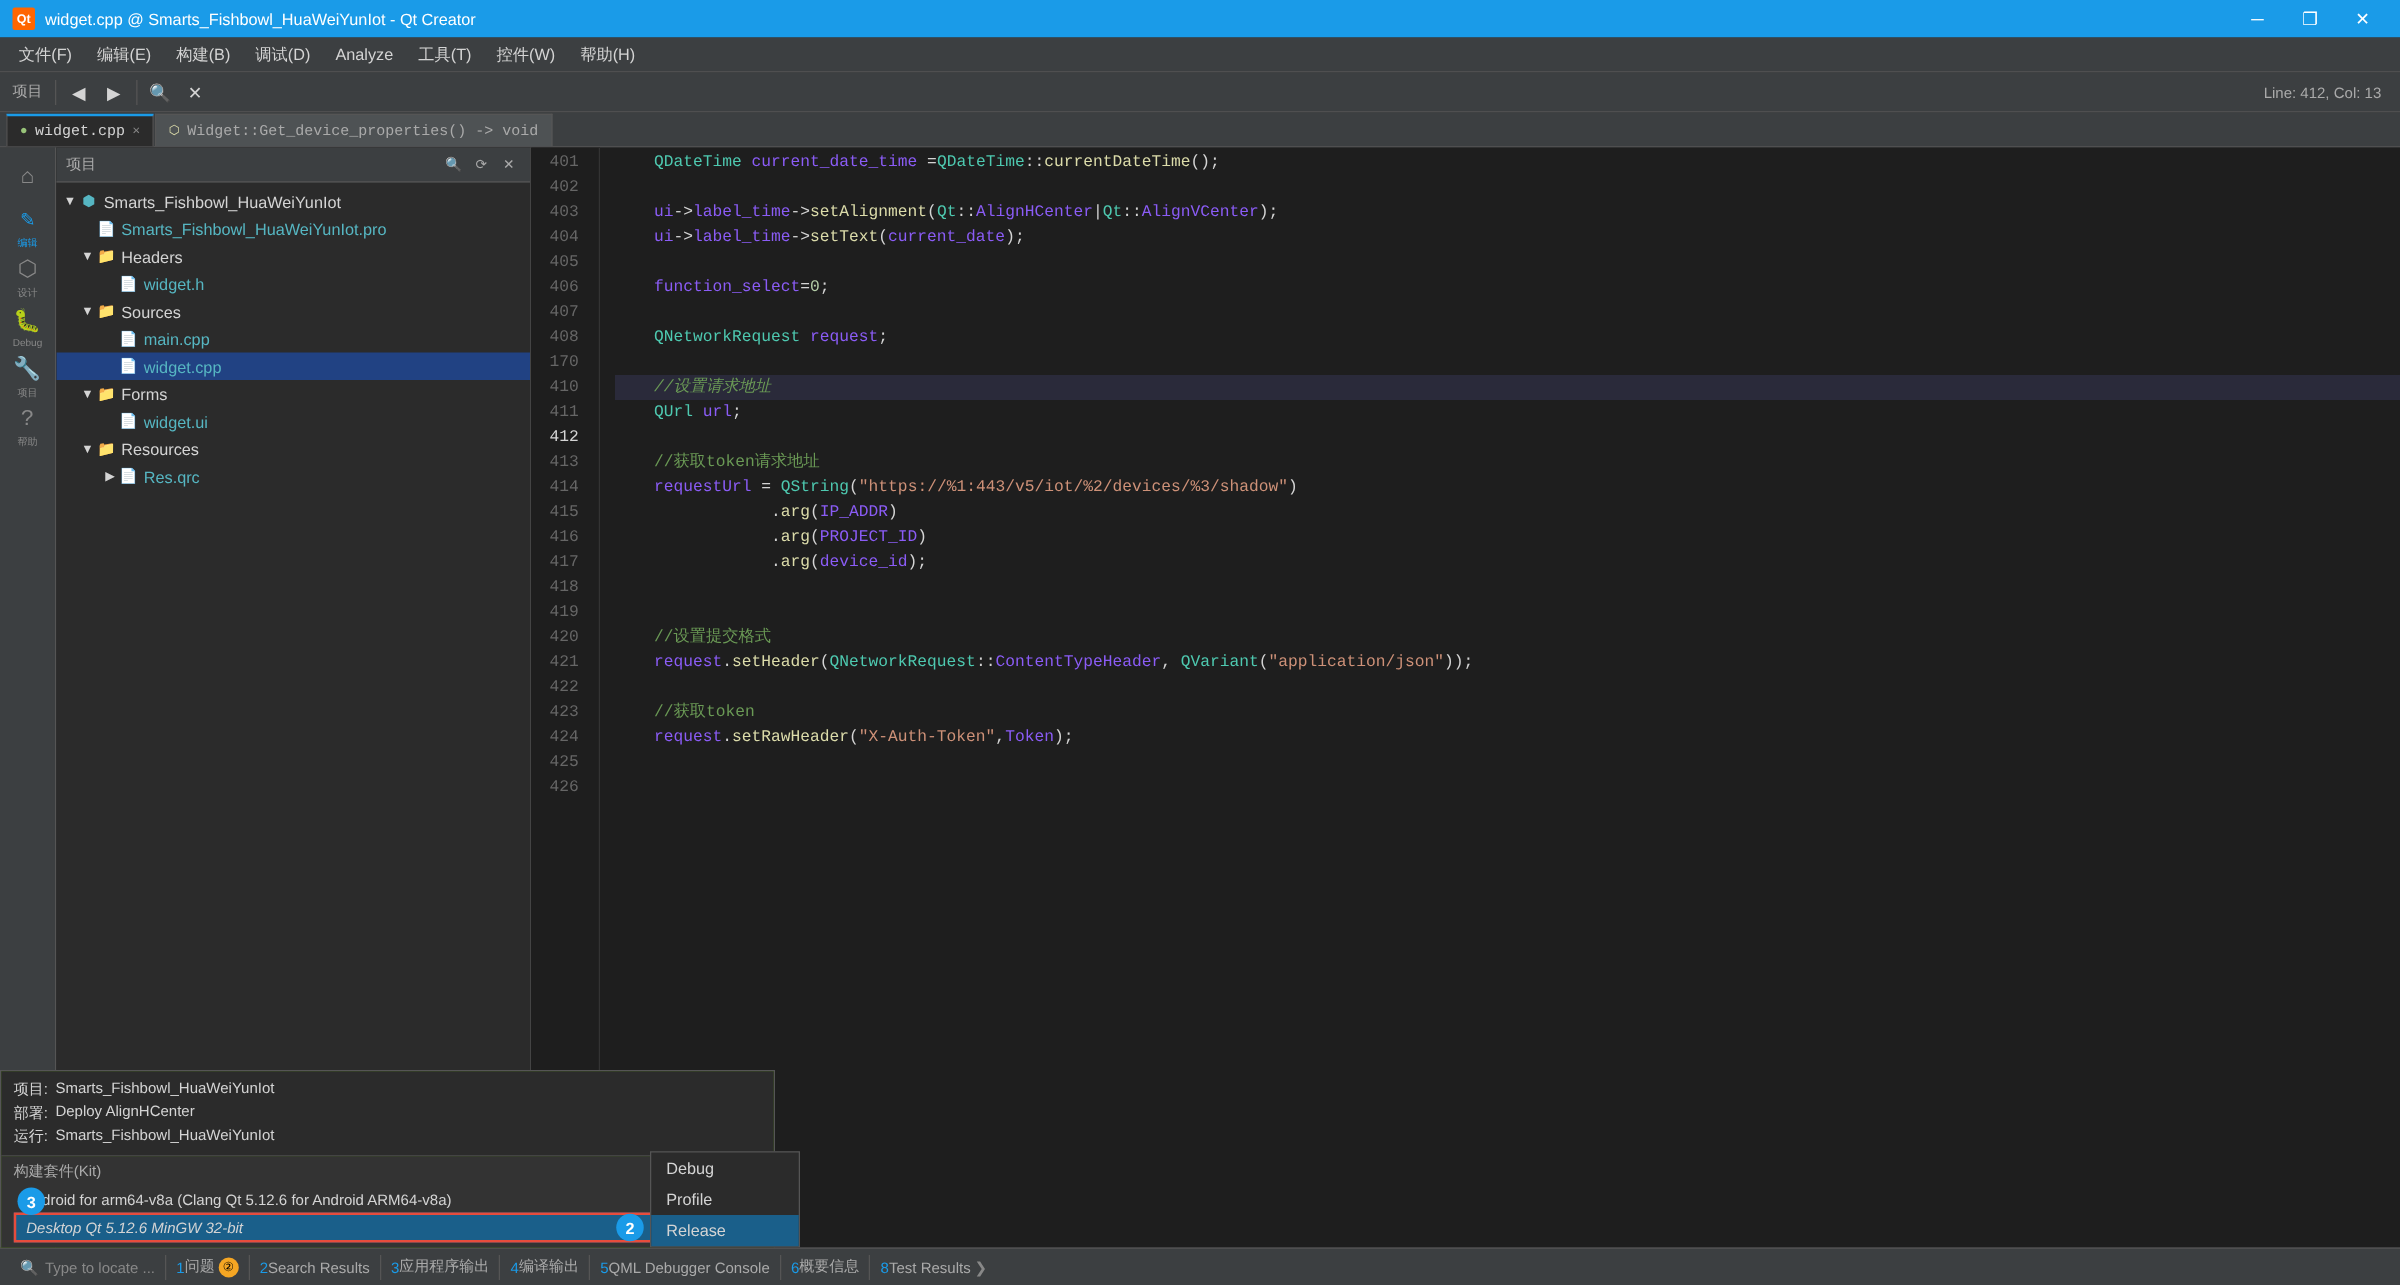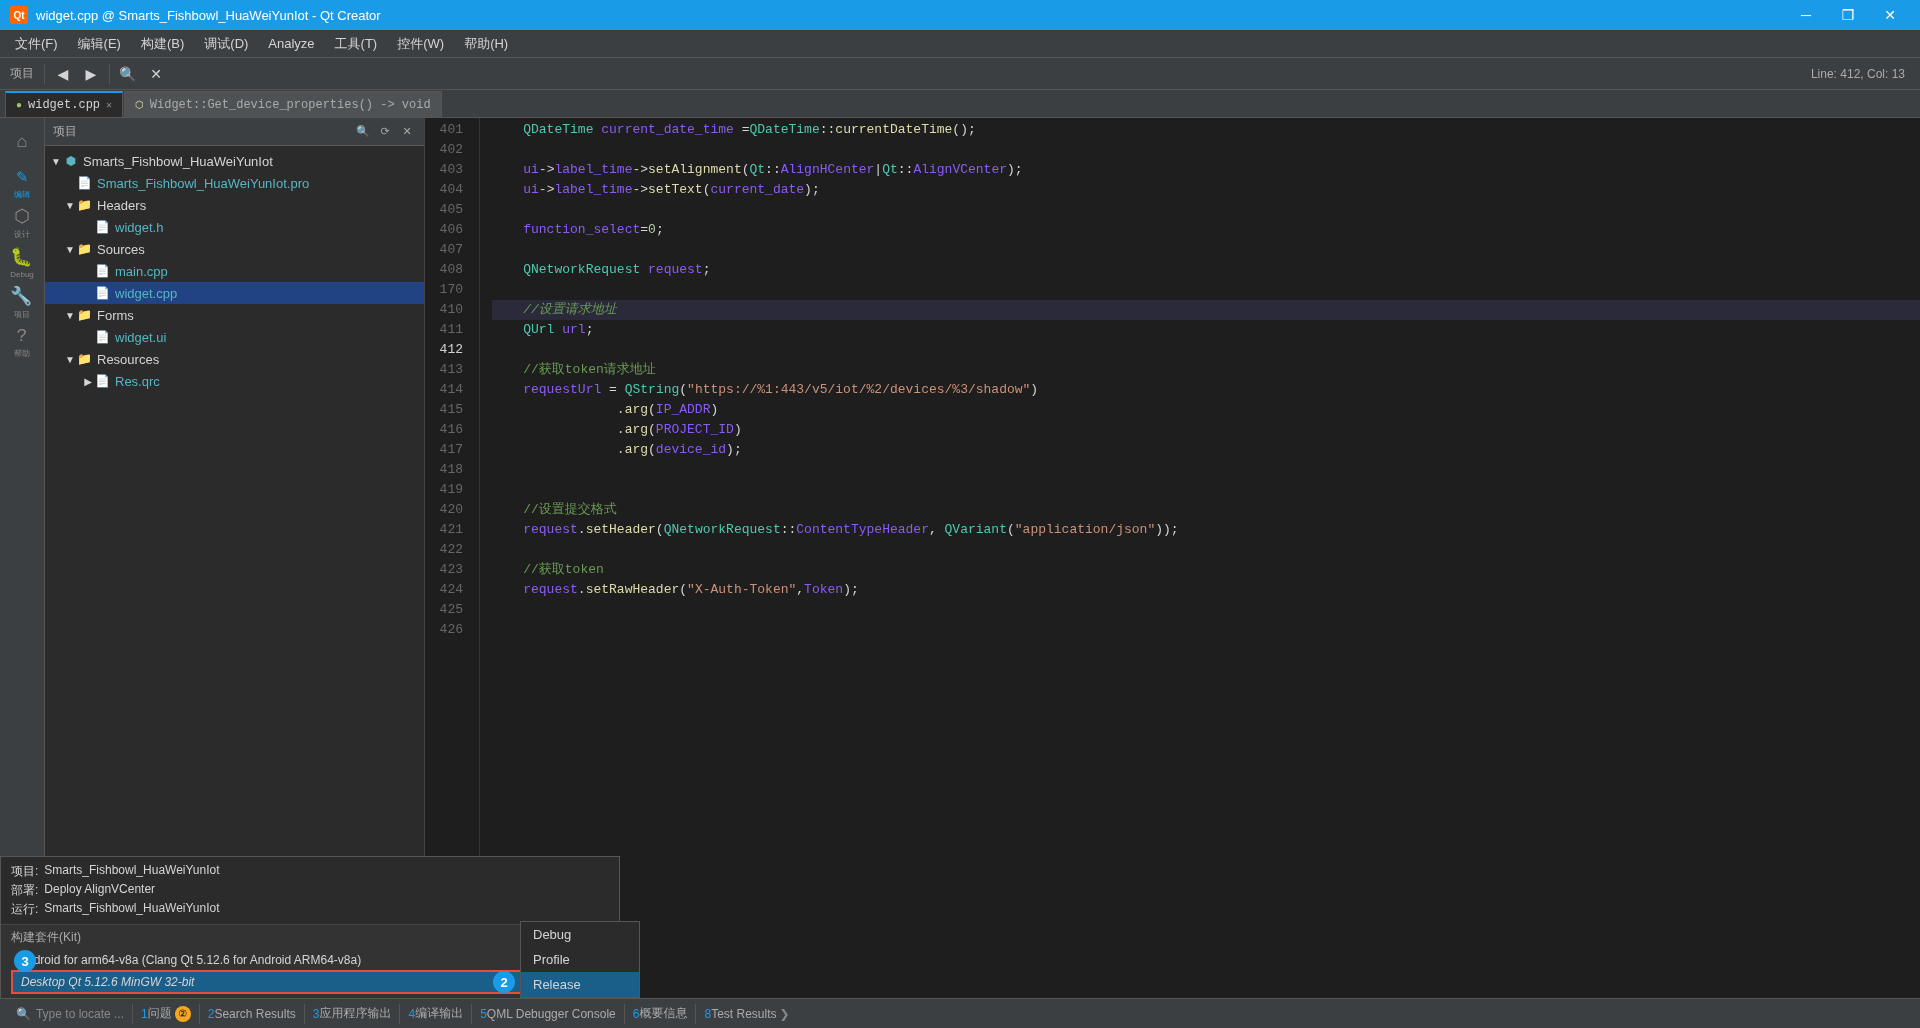--- a/index.html
+++ b/index.html
@@ -595,21 +595,21 @@
 </div>
 
 <div id="bottom-popup">
   <div id="popup-project-info">
     <div style="display:flex;gap:6px;margin-bottom:2px;">
       <span>项目:</span>
       <span>Smarts_Fishbowl_HuaWeiYunIot</span>
     </div>
     <div style="display:flex;gap:6px;margin-bottom:2px;">
       <span>部署:</span>
-      <span>Deploy AlignVCenter</span>
+      <span>Deploy AlignHCenter</span>
     </div>
     <div style="display:flex;gap:6px;">
       <span>运行:</span>
       <span>Smarts_Fishbowl_HuaWeiYunIot</span>
     </div>
   </div>
   <div id="popup-kit-section">
     <div class="popup-kit-label">构建套件(Kit)</div>
 
     <div style="display:flex;align-items:center;justify-content:space-between;">

